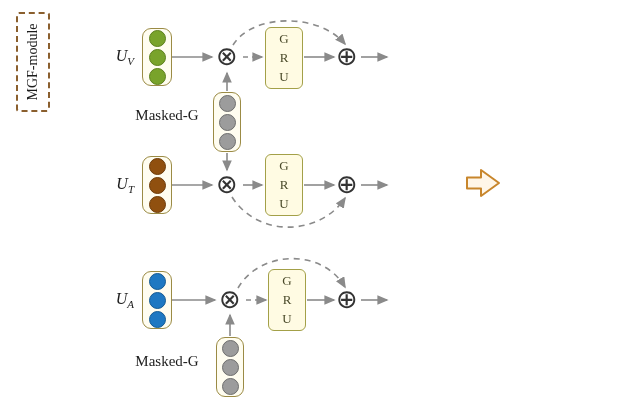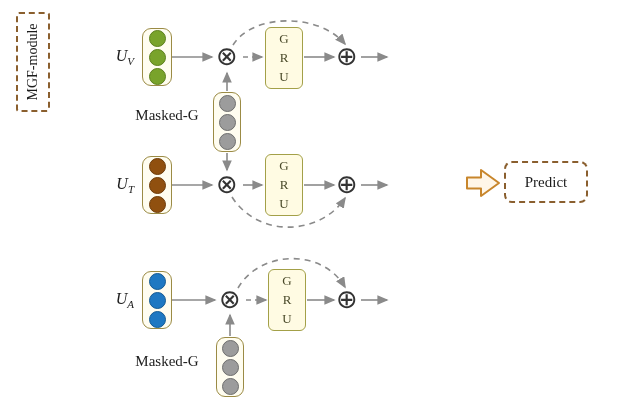--- a/index.html
+++ b/index.html
@@ -140,17 +140,14 @@
   <span class="abs node op" style="left:347px;top:300px;">⊕</span>
 
   <div class="abs node mg-label" style="left:125px;top:353px;">Masked-G</div>
   <div class="abs node stack-box" style="left:216px;top:337px;width:28px;height:60px;">
     <span class="dot" style="background:#9c9c9c;border-color:#6e6e6e"></span>
     <span class="dot" style="background:#9c9c9c;border-color:#6e6e6e"></span>
     <span class="dot" style="background:#9c9c9c;border-color:#6e6e6e"></span>
   </div>
 
 
-  <div class="abs node predict-box">
-    <span>Predict</span>
-  </div>
 
 </div>
 
 </body></html>

